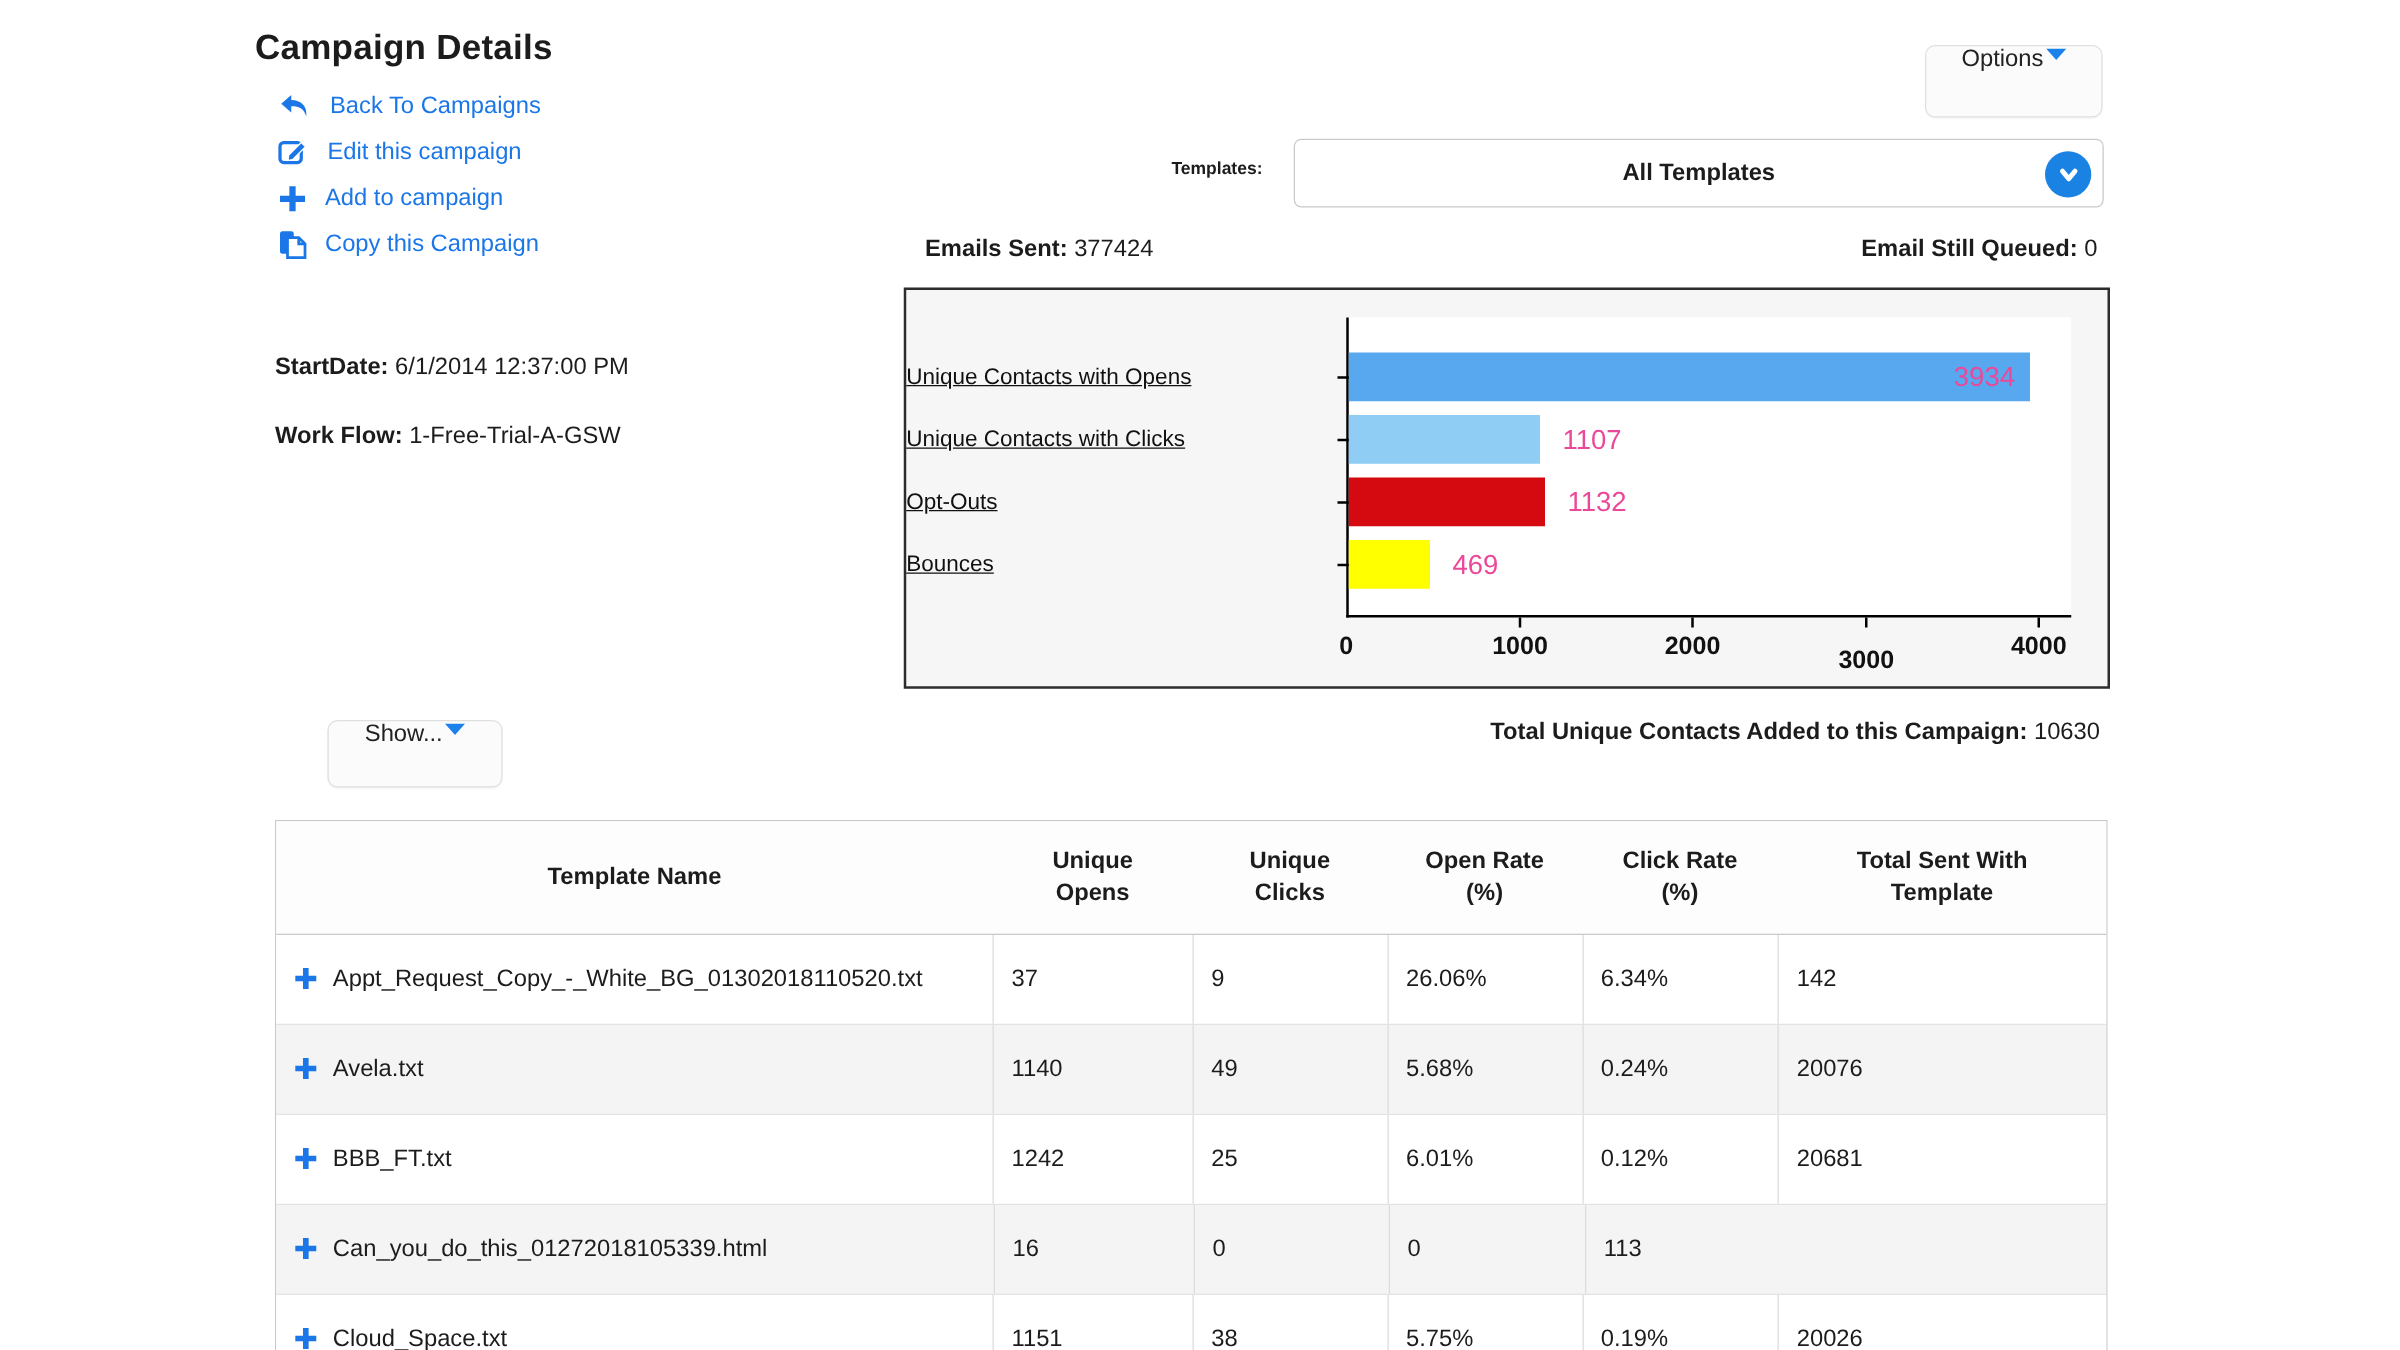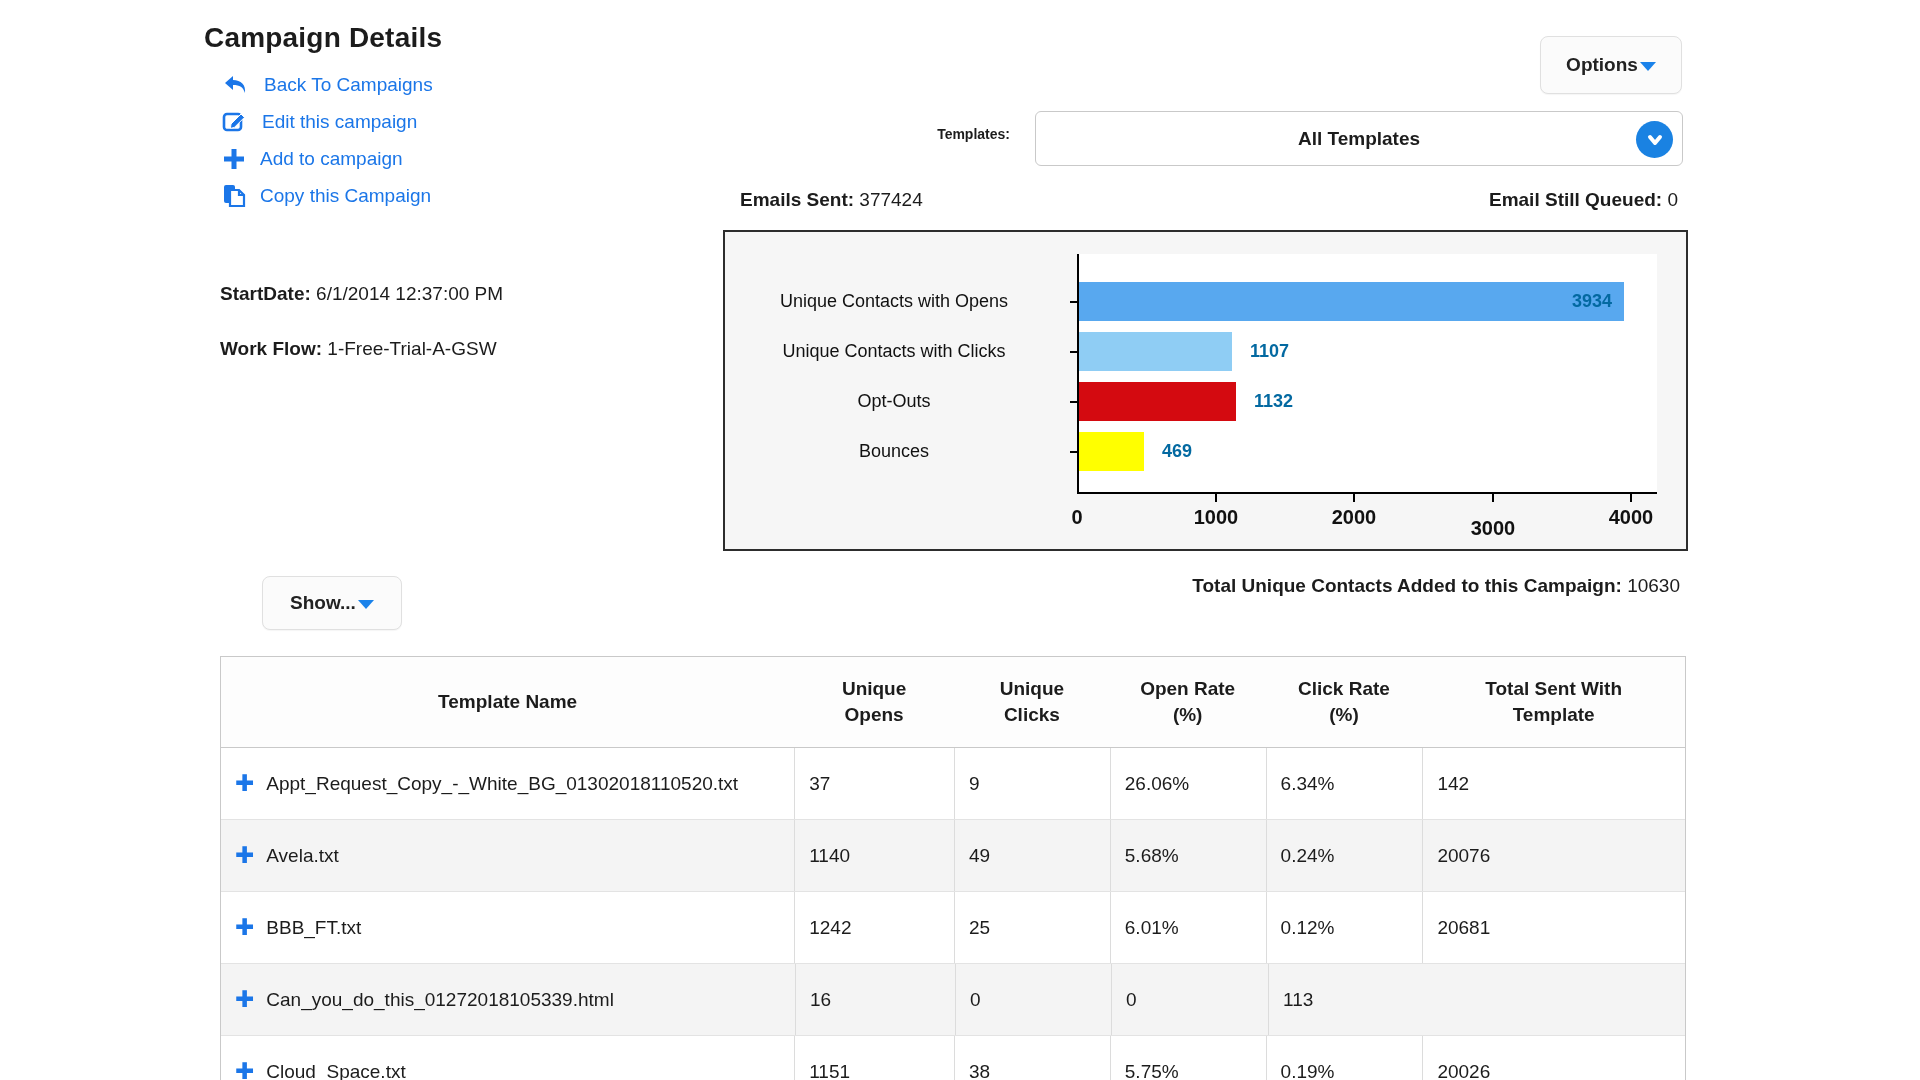--- a/index.html
+++ b/index.html
@@ -14,22 +14,22 @@
   .action-link .lbl { color:#1b76e8; font-weight:normal; font-size:19px; }
   .action-link svg { display:block; }
 
   
   #campaign-info { left:220px; top:283px; }
   .info-line { height:55px; font-size:19px; }
   .info-line b { font-weight:bold; }
 
   
   .ui-btn { background:#fbfbfb; border:1px solid #e0e0e0; border-radius:8px;
-    display:flex; align-items:center; justify-content:center; gap:2px;
-    font-size:19px; font-weight:bold; color:#222; cursor:pointer;
+    display:flex; justify-content:center; gap:2px;
+    font-size:19px; font-weight:normal; color:#222; cursor:pointer;
     box-shadow:0 1px 1px rgba(0,0,0,.04); }
   .caret { width:0; height:0; border-left:8px solid transparent; border-right:8px solid transparent;
     border-top:9px solid #1a82ea; margin-top:2px; }
   #options-button { left:1540px; top:36px; width:142px; height:58px; }
   #show-button { left:230px; top:576px; width:140px; height:54px;margin-left:32px; }
 
   
   #templates-label { left:860px; top:126px; width:150px; text-align:right; font-size:14px; font-weight:bold; }
   #templates-select { left:1035px; top:111px; width:648px; height:55px; background:#fff;
     border:1px solid #c9c9c9; border-radius:6px; display:flex; align-items:center; cursor:pointer; }
@@ -44,23 +44,23 @@
   #emails-queued { left:1300px; top:189px; width:378px; text-align:right; }
   #total-contacts { left:1000px; top:575px; width:680px; text-align:right; font-size:19px; }
   #total-contacts b { font-weight:bold; }
 
   
   #chart-box { left:723px; top:230px; width:965px; height:321px; background:#f6f6f6;
     border:2px solid #2d2d2d; }
   #plot { position:absolute; left:352px; top:22px; width:580px; height:240px; background:#ffffff;
     border-left:2px solid #000; border-bottom:2px solid #000; }
   .bar { position:absolute; left:0; height:39px; }
-  .bar-vlabel { position:absolute; font-size:18px; font-weight:bold; color:#0369a1; line-height:39px; }
-  .cat-label { position:absolute; left:0; width:338px; text-align:center; font-size:18px;
-    color:#111; height:39px; line-height:39px; }
+  .bar-vlabel { position:absolute; font-size:22px; font-weight:normal; color:#ec4899; line-height:39px; }
+  .cat-label { position:absolute; left:0; width:338px; text-align:left; font-size:18px;
+    color:#111; height:39px; line-height:39px;text-decoration:underline; }
   .ydash { position:absolute; width:9px; height:2px; background:#000; left:345px; }
   .xtick-label { position:absolute; font-size:20px; font-weight:bold; color:#111; top:274px;
     width:80px; text-align:center; }
   .xtick-mark { position:absolute; width:2px; height:8px; background:#000; top:262px; }
 
   
   #template-table { left:220px; top:656px; width:1466px; border:1px solid #c9c9c9; background:#fff; }
   #table-header { display:flex; height:91px; background:#fdfdfd; border-bottom:1px solid #c9c9c9; }
   .th { display:flex; align-items:center; justify-content:center; text-align:center;
     font-weight:bold; font-size:19px; white-space:pre-line; line-height:1.35; }

